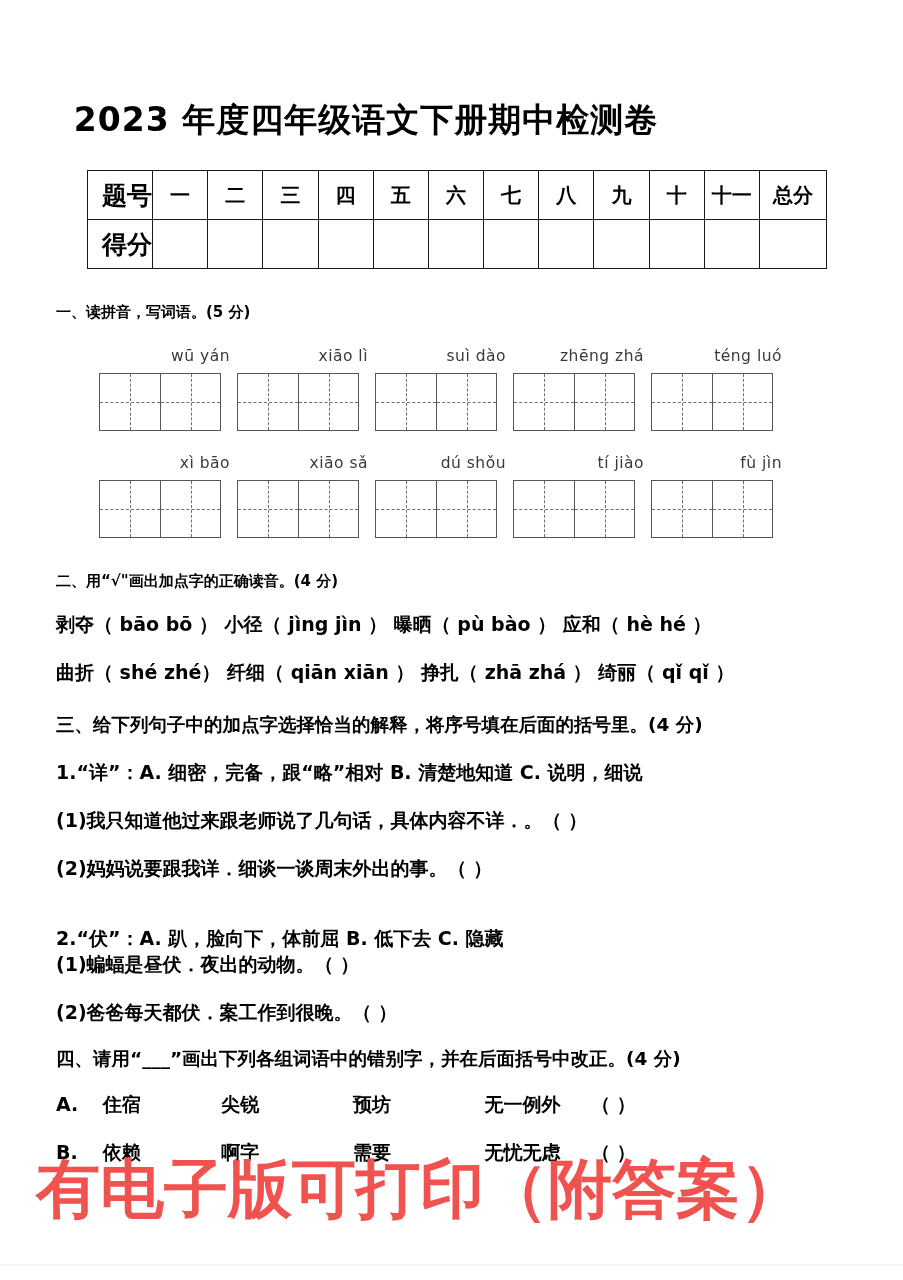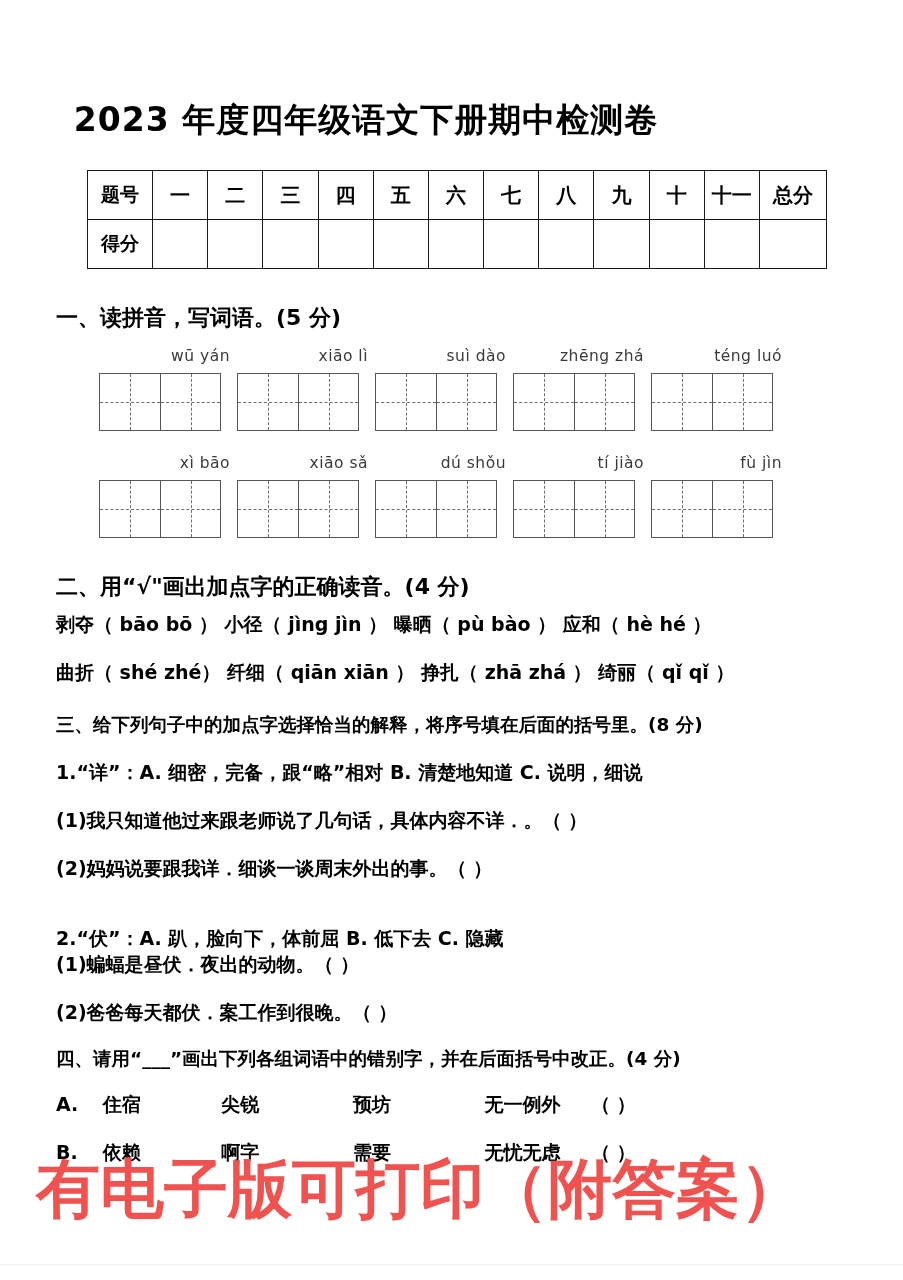--- a/index.html
+++ b/index.html
@@ -48,28 +48,28 @@
   .score-table td {
     border: 1.6px solid #1a1a1a;
     height: 48px;
     text-align: center;
     vertical-align: middle;
     font-size: 20px;
     font-weight: bold;
     color: #000;
     padding: 0;
   }
-  .score-table td.lbl { width: 64px; font-size: 19px; }
+  .score-table td.lbl { width: 64px; font-size: 25px; text-align: right; }
   .score-table td.total { width: 66px; }
 
   
   .sec-head {
     position: absolute;
     left: 56px;
-    font-size: 22px;
+    font-size: 15px;
     font-weight: bold;
     white-space: nowrap;
     color: #000;
   }
 
   
   .pin-row {
     position: absolute;
     left: 60px;
     width: 800px;
@@ -281,21 +281,21 @@
           <div class="tzg-cell"></div>
           <div class="tzg-cell"></div>
         </div>
     </div>
   </div>
 
   <div class="sec-head" style="top:572px;">二、用“√"画出加点字的正确读音。(4 分)</div>
   <div class="line" style="top:612px;">剥夺（ bāo bō ）   小径（ jìng jìn ）    曝晒（ pù bào ）    应和（ hè hé ）</div>
   <div class="line" style="top:660px;">曲折（ shé zhé）  纤细（ qiān xiān ）  挣扎（ zhā zhá ）  绮丽（ qǐ qǐ ）</div>
 
-  <div class="sec-head" style="top:712px; font-size:18.5px;">三、给下列句子中的加点字选择恰当的解释，将序号填在后面的括号里。(8 分)</div>
+  <div class="sec-head" style="top:712px; font-size:18.5px;">三、给下列句子中的加点字选择恰当的解释，将序号填在后面的括号里。(4 分)</div>
   <div class="line" style="top:760px;">1.“详”：A. 细密，完备，跟“略”相对   B. 清楚地知道   C. 说明，细说</div>
   <div class="line" style="top:808px;">(1)我只知道他过来跟老师说了几句话，具体内容不详．。（    ）</div>
   <div class="line" style="top:856px;">(2)妈妈说要跟我详．细谈一谈周末外出的事。（     ）</div>
   <div class="line" style="top:926px;">2.“伏”：A. 趴，脸向下，体前屈      B. 低下去 C. 隐藏</div>
   <div class="line" style="top:952px;">(1)蝙蝠是昼伏．夜出的动物。（     ）</div>
   <div class="line" style="top:1000px;">(2)爸爸每天都伏．案工作到很晚。（    ）</div>
 
   <div class="sec-head" style="top:1046px; font-size:18.5px;">四、请用“___”画出下列各组词语中的错别字，并在后面括号中改正。(4 分)</div>
 
   <div class="wordcols" style="top:1092px;">

